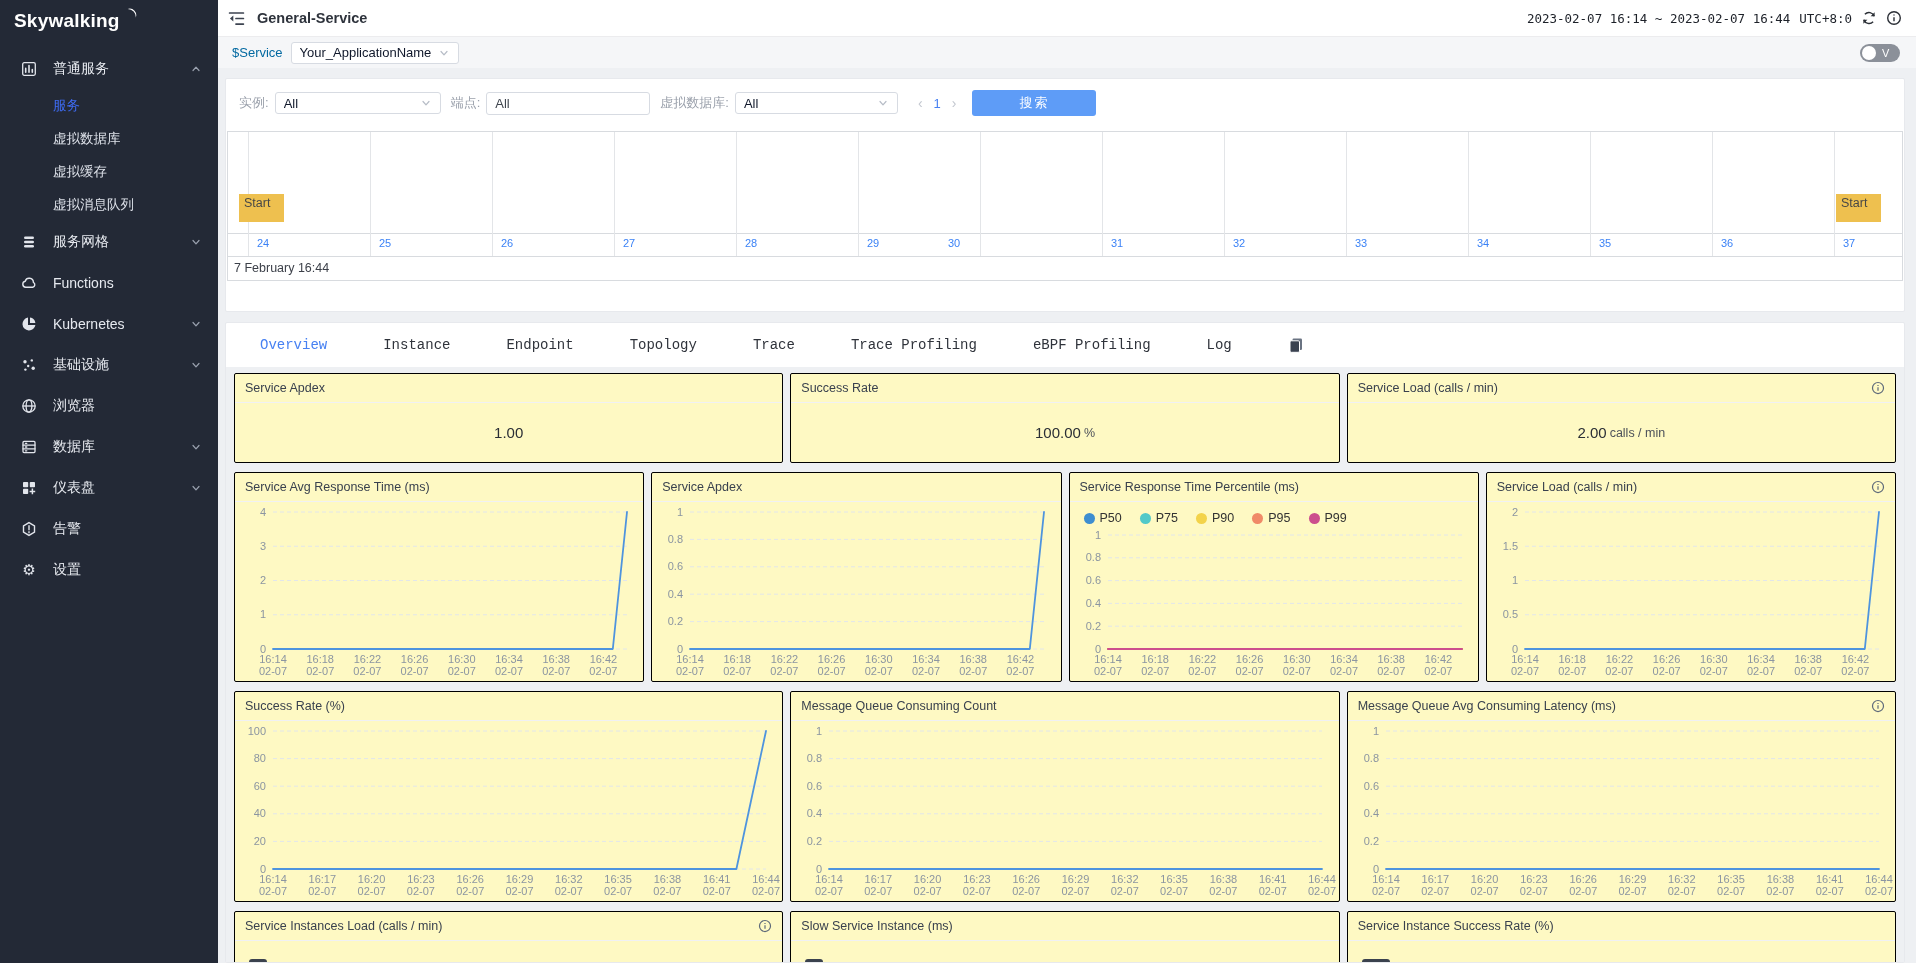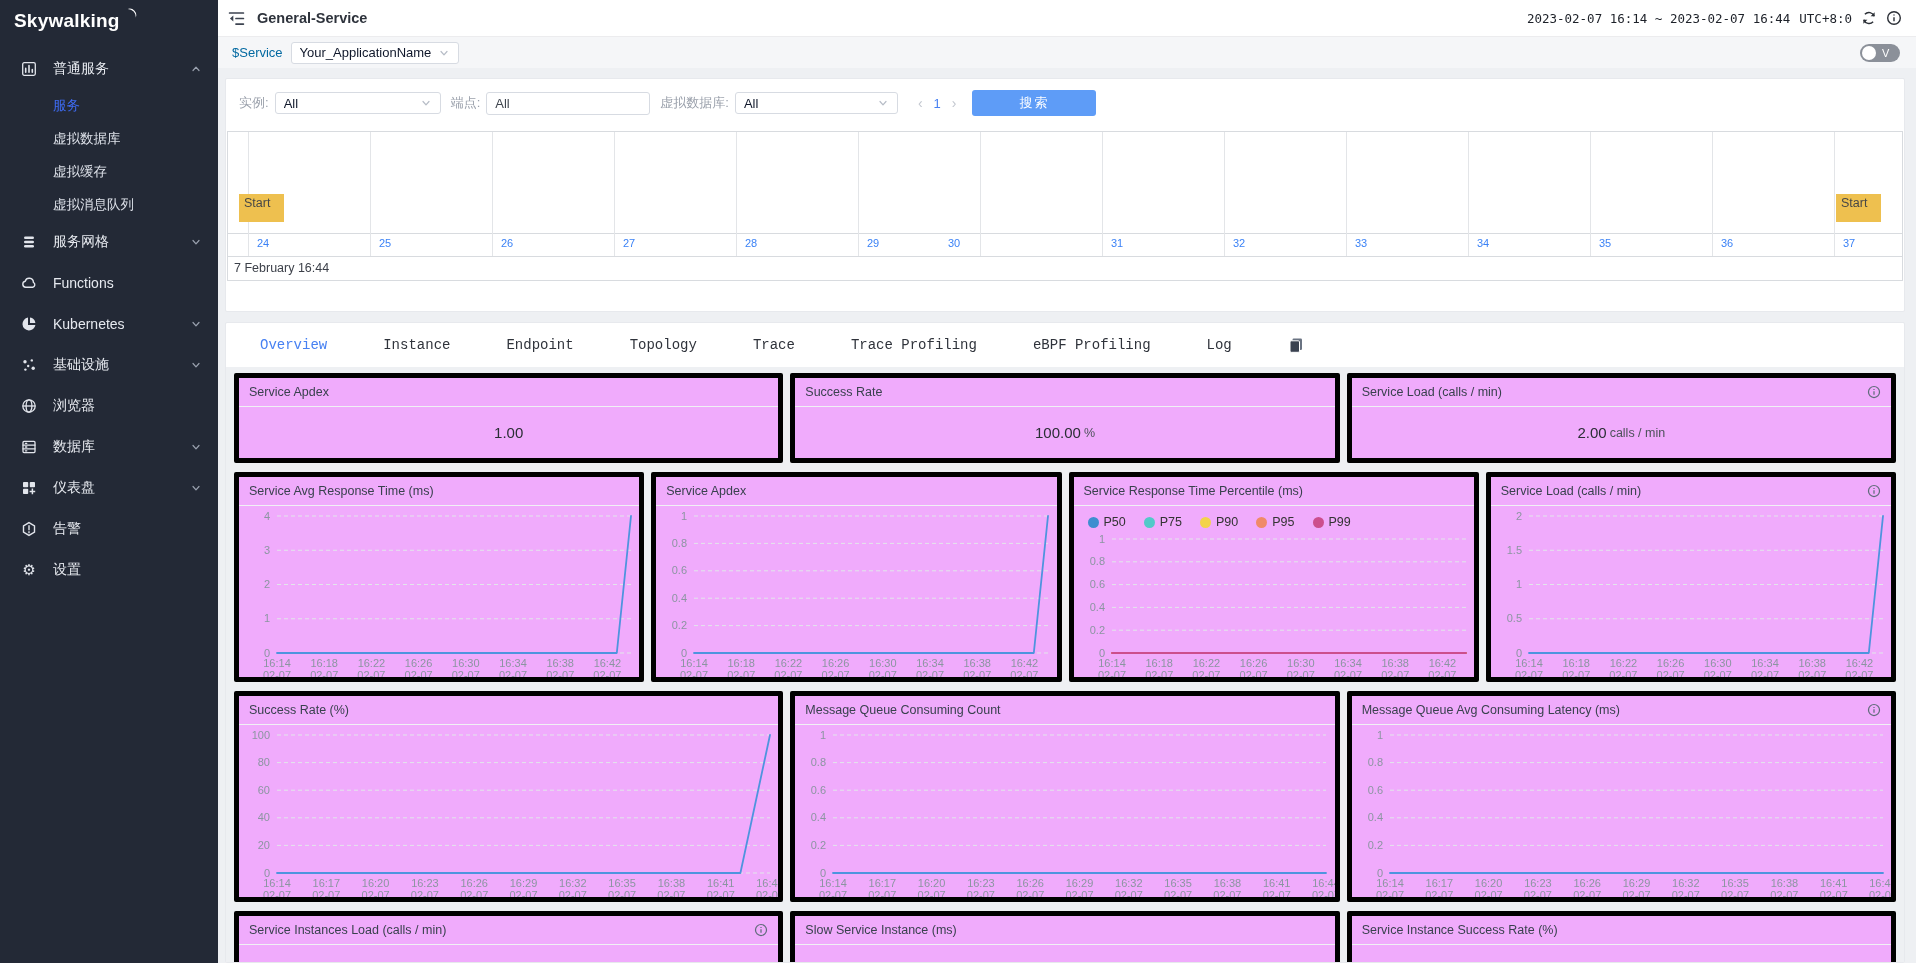--- a/index.html
+++ b/index.html
@@ -64,21 +64,21 @@
   .panel-tabs { background:#fff; border:1px solid #e7e9ed; border-radius:2px; flex:1; display:flex; flex-direction:column; min-height:0; }
   .tabs-row { height:44px; display:flex; align-items:center; padding-left:34px; gap:56px; flex-shrink:0; }
   .tab { font-size:14px; color:#2f333b; cursor:pointer; white-space:nowrap;font-family:Liberation Mono, monospace; }
   .tab.active { color:#4781f2; }
   .tab-extra { display:flex; cursor:pointer; }
 
   .dash { flex:1; background:#eef0f3; padding:6px 8px 0 8px; display:flex; flex-direction:column; gap:9px; overflow:hidden; min-height:0; }
   .grid { display:grid; gap:7px; flex-shrink:0; }
   .g3 { grid-template-columns:repeat(3,1fr); }
   .g4 { grid-template-columns:repeat(4,1fr); }
-  .card { background:#f0abfc; border:5px solid #000000; border-radius:2px; overflow:hidden; display:flex; flex-direction:column; }
+  .card { background:#fef9c3; border:1px solid #000000; border-radius:2px; overflow:hidden; display:flex; flex-direction:column; }
   .card-h { height:29px; flex-shrink:0; display:flex; align-items:center; justify-content:space-between; padding:0 10px; font-size:12.5px; color:#39414e; border-bottom:1px solid #f0f1f4; }
   .info-ic { display:flex; cursor:pointer; }
   .h-metric { height:90px; }
   .h-row1 { height:210px; }
   .h-row2 { height:211px; }
   .h-row3 { height:160px; }
   .metric-body { flex:1; display:flex; align-items:center; justify-content:center; }
   .mv { font-size:15px; color:#2a2e35; }
   .mu { font-size:12.5px; color:#4c515a; margin-left:3px; }
   .legend { display:flex; align-items:center; gap:18px; padding:9px 0 0 14px; font-size:12.5px; color:#333; flex-shrink:0; }

